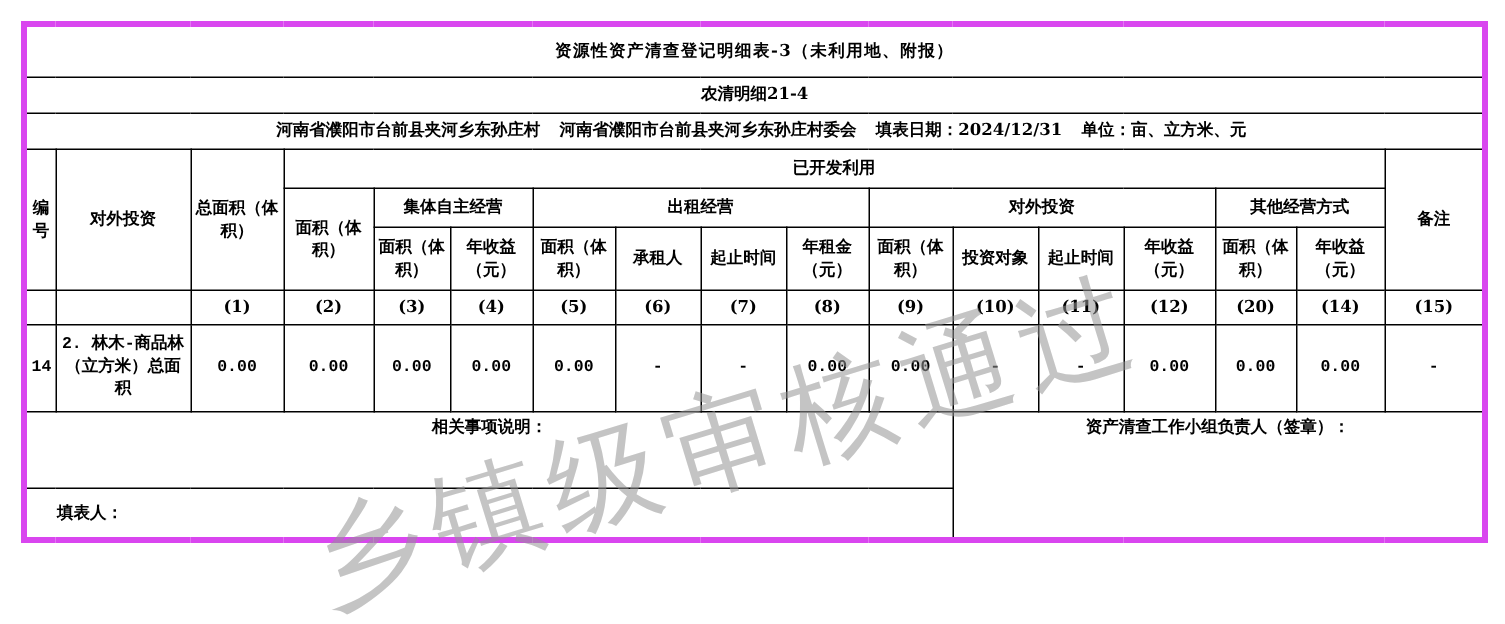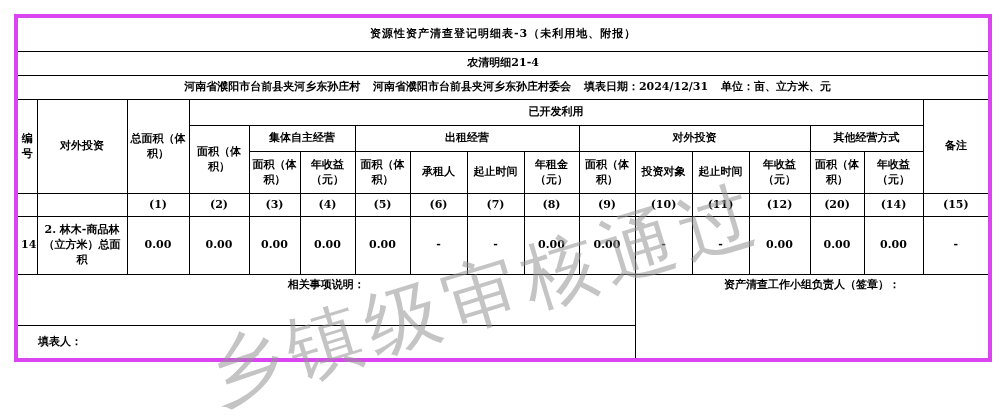--- a/index.html
+++ b/index.html
@@ -29,21 +29,21 @@
     line-height:1.35;
   }
   td.title-cell{height:31px;font-size:15px;letter-spacing:1px;border-bottom:2px solid #000;}
   td.code-cell{height:21px;text-align:right;border-bottom:2px solid #000;}
   td.info-cell{height:21px;text-align:right;font-weight:bold;}
   .info-seg{margin-left:9px;white-space:nowrap;}
   tr.hdrA td{height:23px;}
   tr.hdrB td{height:23px;}
   tr.hdrC td{height:39px;}
   tr.idx td{height:20px;}
-  tr.data td{height:55px;}
+  tr.data td{height:55px;font-family:Liberation Mono, monospace;}
   td.rtype{text-align:left;padding:2px 3px;}
   td.val{text-align:right;padding-right:4px;}
   td.val.dash{text-align:center;padding-right:3px;}
   tr.notes td{height:44px;text-align:center;vertical-align:top;padding:3px 4px;}
   tr.preparer td{height:28px;text-align:left;vertical-align:middle;padding:2px 20px;}
   td.signer{ text-align:left;vertical-align:top;padding:3px 4px;}
   .watermark{
     position:absolute;
     left:485px;top:295px;
     transform:translate(-50%,-50%) rotate(-17deg);

